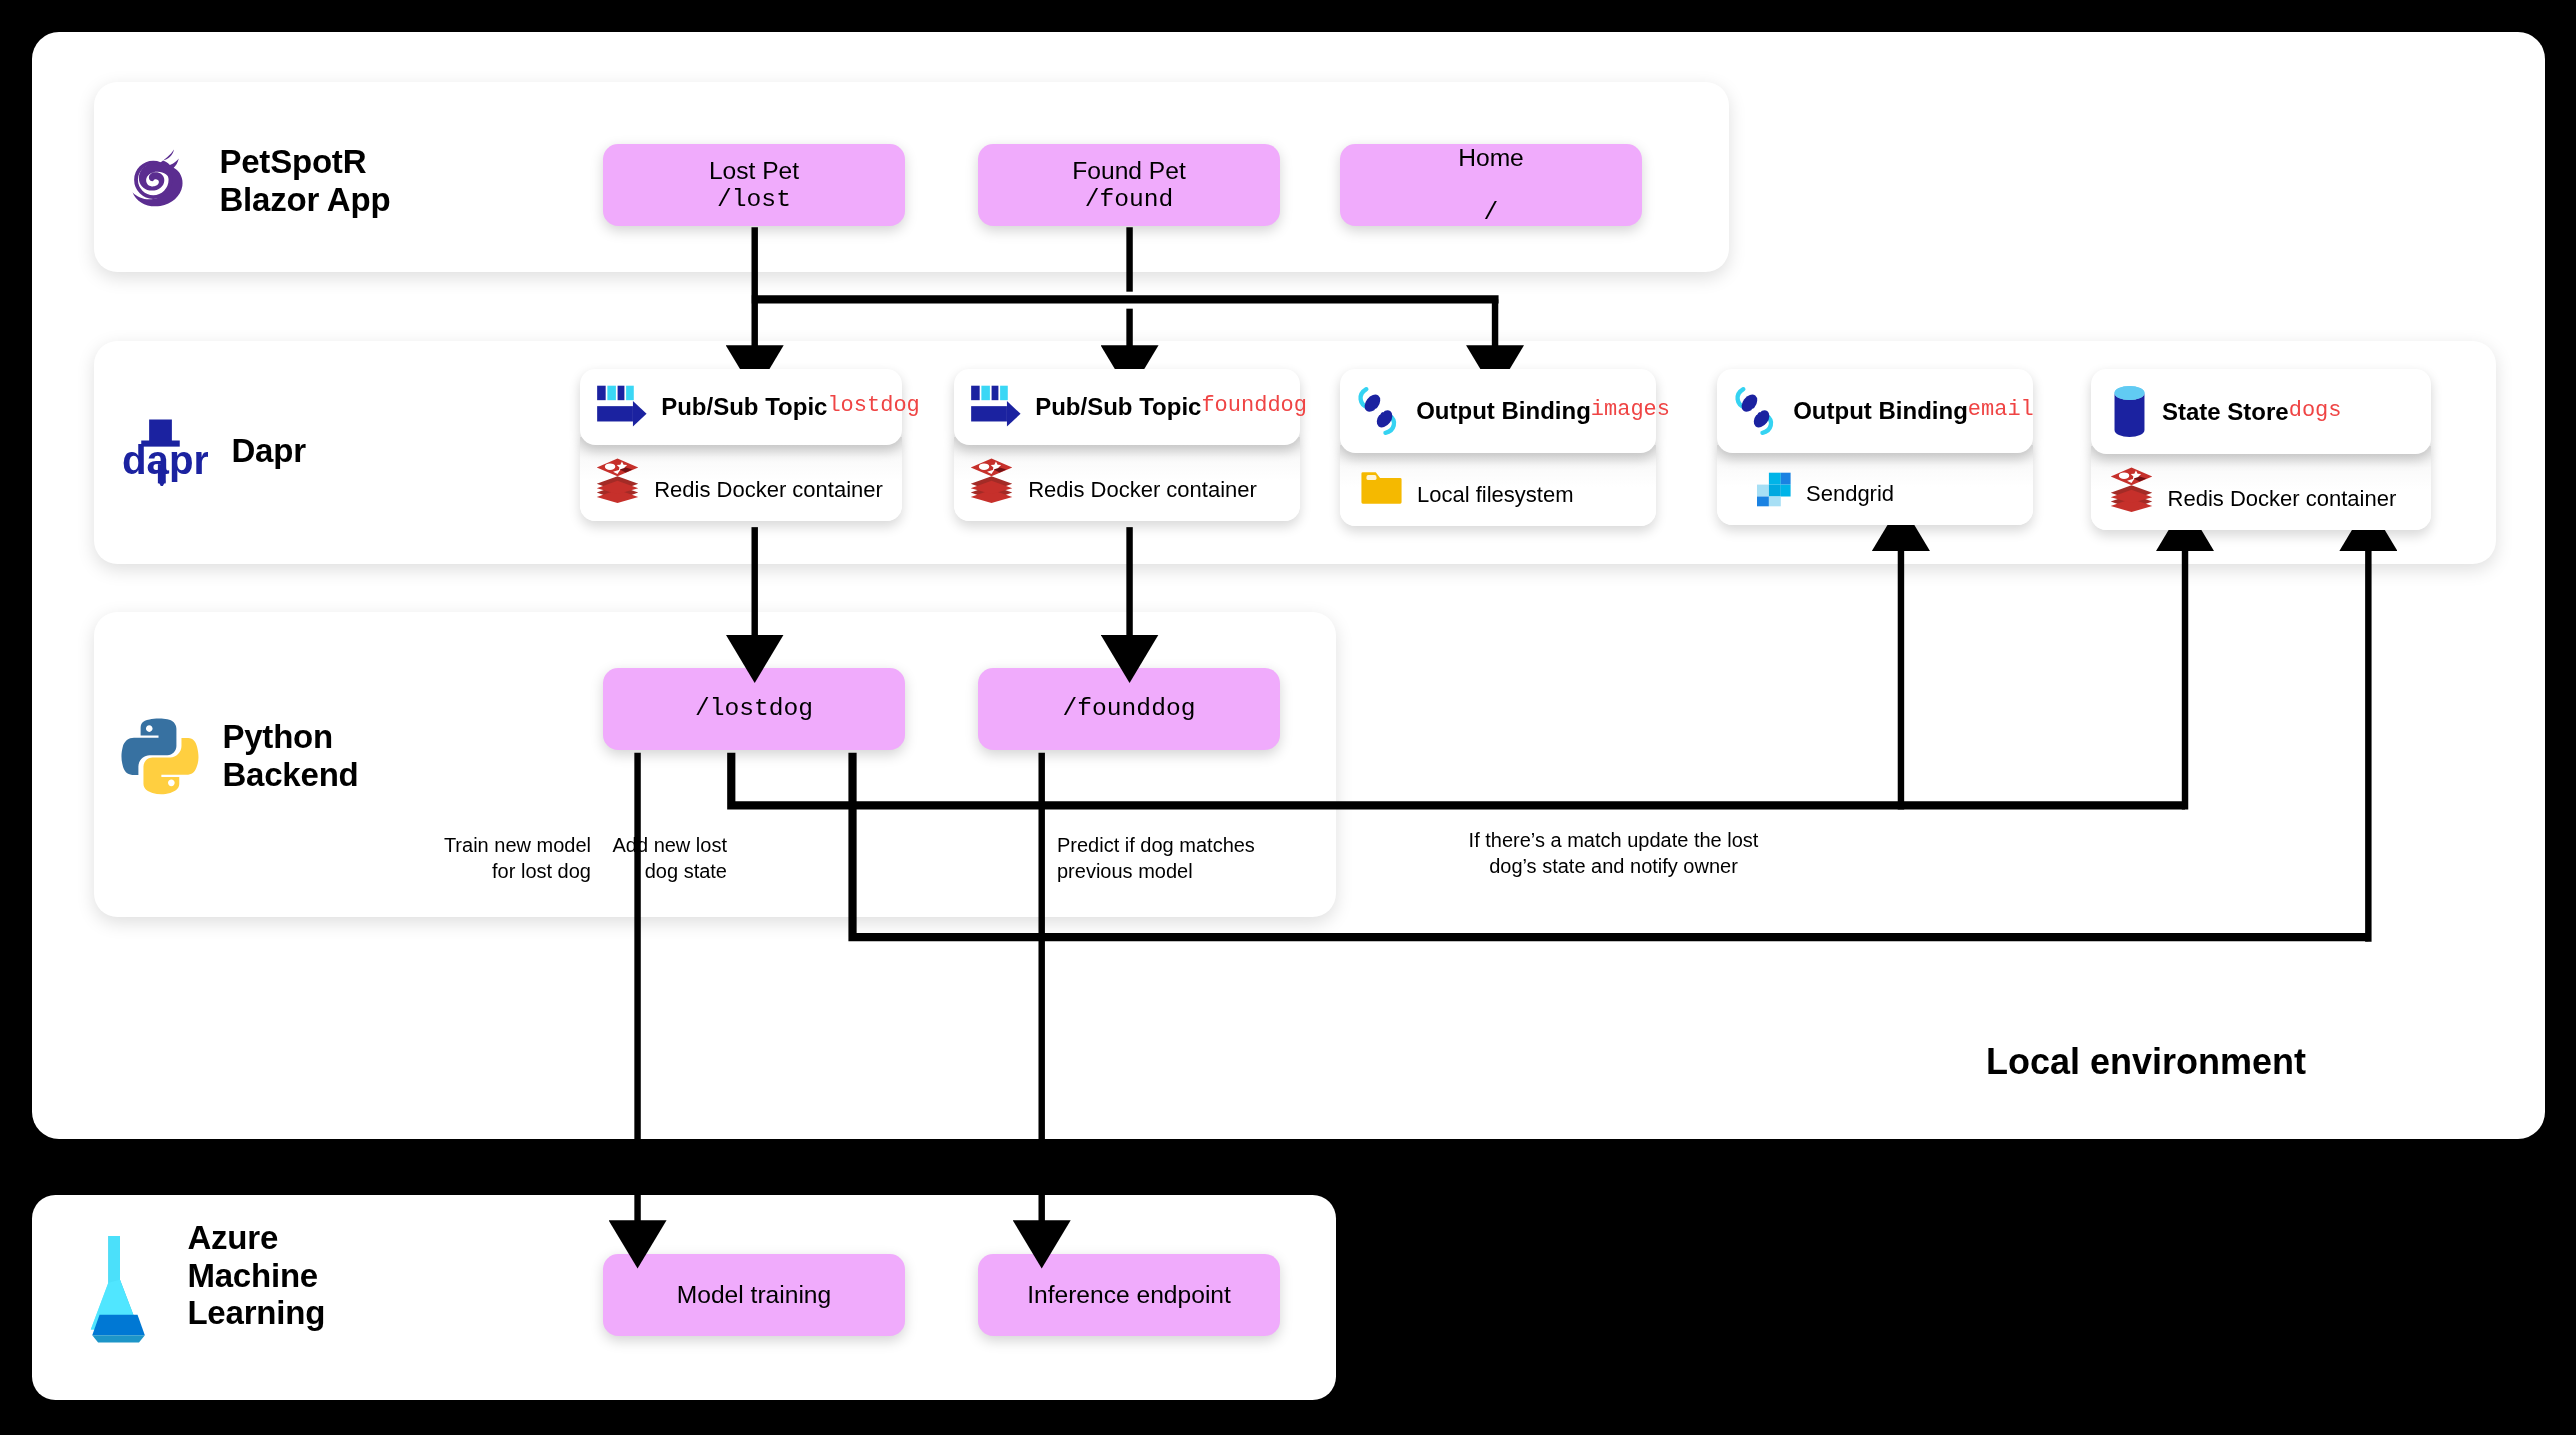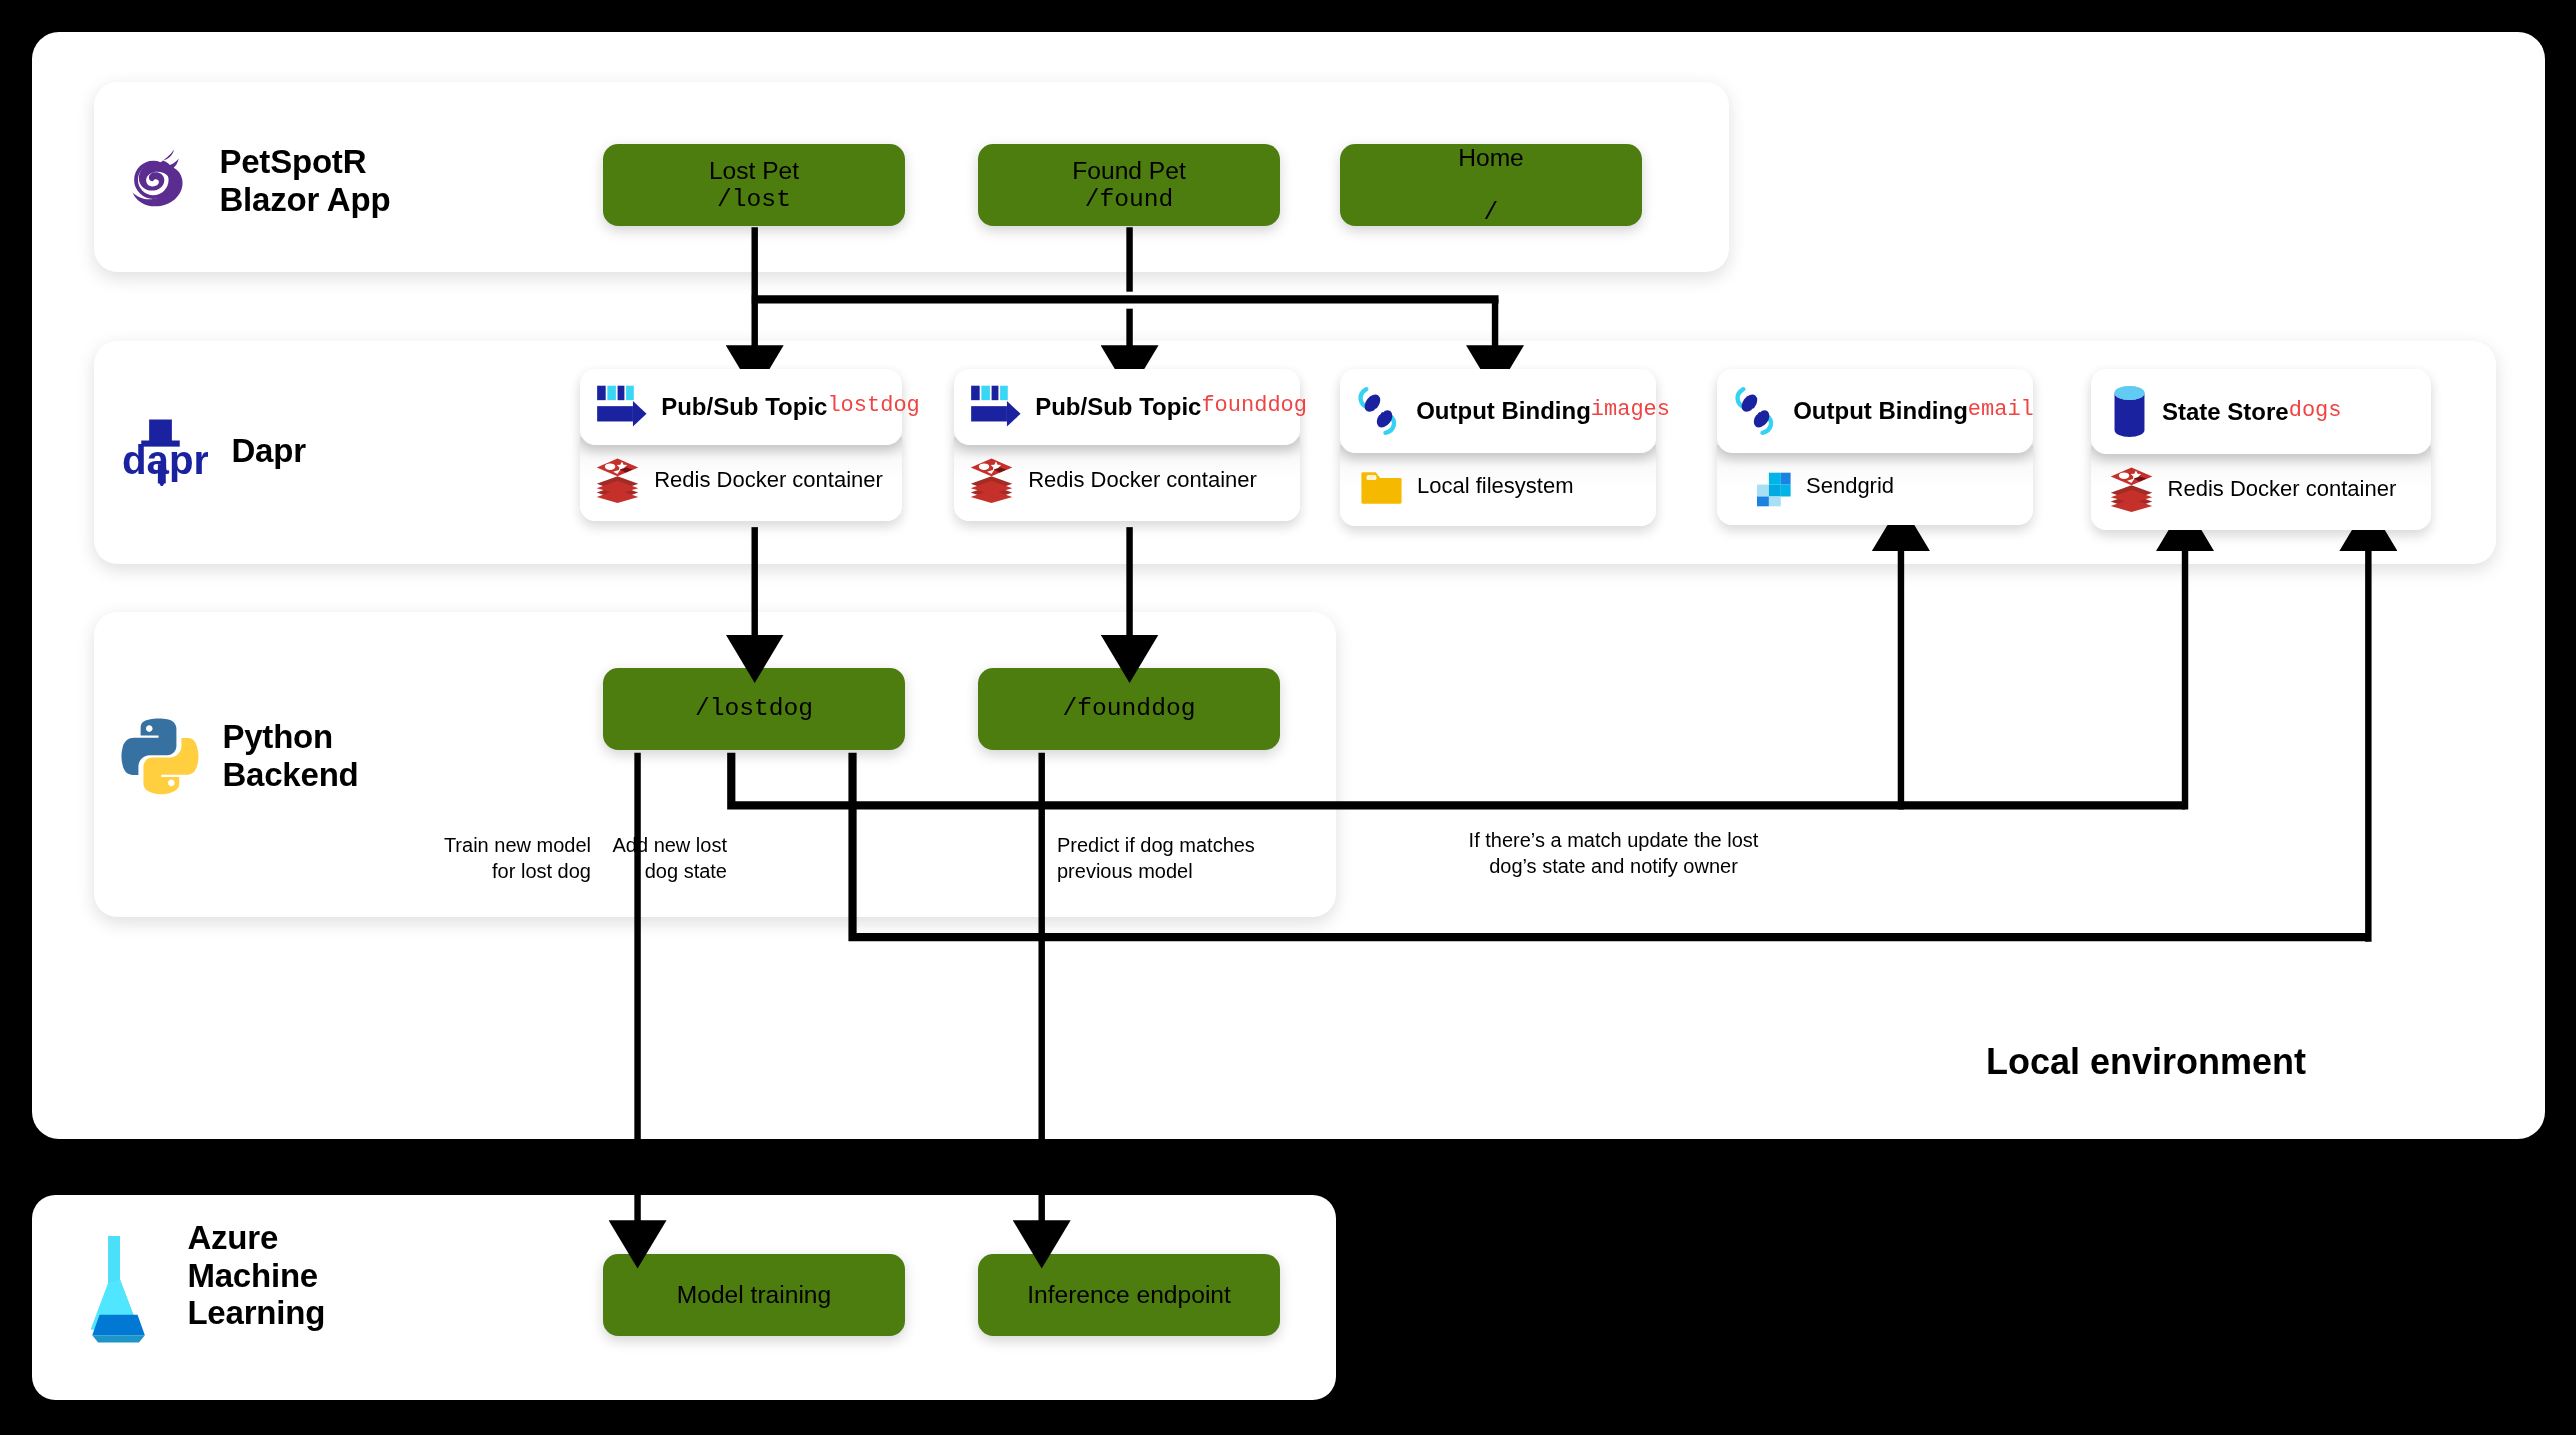--- a/index.html
+++ b/index.html
@@ -10,36 +10,36 @@
   
   .panel{position:absolute;background:#fff;border-radius:27px;
          box-shadow:0 8.2px 20px rgba(0,0,0,.16);}
   .section{position:absolute;background:#fff;border-radius:23.4px;
            box-shadow:0 5.9px 17.6px rgba(0,0,0,.13);}
 
   .secthead{position:absolute;display:flex;align-items:center;gap:23.4px;}
   .secthead .stitle{font-size:33px;font-weight:700;color:#000;line-height:1.14;letter-spacing:-0.2px;}
 
   
-  .card{position:absolute;background:#4d7c0f;border-radius:15.2px;
+  .card{position:absolute;background:#f0abfc;border-radius:15.2px;
         box-shadow:0 4.7px 13px rgba(0,0,0,.17);
         display:flex;flex-direction:column;align-items:center;justify-content:center;
         text-align:center;color:#000;}
   .card .t1{font-size:24.6px;line-height:1.2;}
   .card .t2{font-size:24.6px;line-height:1.2;font-family:"Liberation Mono",monospace;}
 
   
   .comp{position:absolute;}
   .comp .top{position:relative;background:#fff;border-radius:15.2px;
              box-shadow:0 5.3px 11.7px rgba(0,0,0,.18);
              display:flex;align-items:center;gap:14px;padding:15.2px 15.2px;z-index:2;}
   .comp .bot{position:relative;margin-top:-8.2px;border-radius:0 0 15.2px 15.2px;
              background:linear-gradient(180deg,#e9e9e9 0%,#fafafa 26%,#fff 52%);
              box-shadow:0 5.3px 11.7px rgba(0,0,0,.15);
-             display:flex;align-items:center;gap:14px;padding:20px 15.2px 17.6px 15.2px;z-index:1;}
+             display:flex;align-items:flex-end;gap:14px;padding:20px 15.2px 17.6px 15.2px;z-index:1;}
   .comp .txt{display:flex;flex-direction:row;justify-content:center;}
   .comp .l1{font-size:24px;font-weight:700;color:#000;line-height:1.16;white-space:nowrap;}
   .comp .l2{font-size:22px;color:#ef4444;line-height:1.16;font-family:"Liberation Mono",monospace;white-space:nowrap;}
   .comp .b1{font-size:22px;color:#000;line-height:1.2;}
 
   
   .note{position:absolute;font-size:20px;color:#000;line-height:1.32;}
   .note.r{text-align:right;}
   .note.c{text-align:center;}
   .bigname{position:absolute;font-size:36px;font-weight:700;color:#000;}

